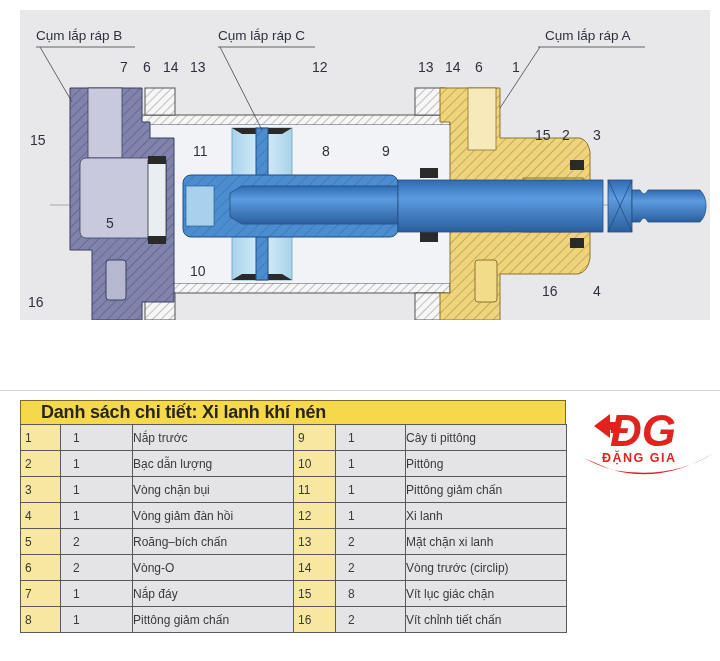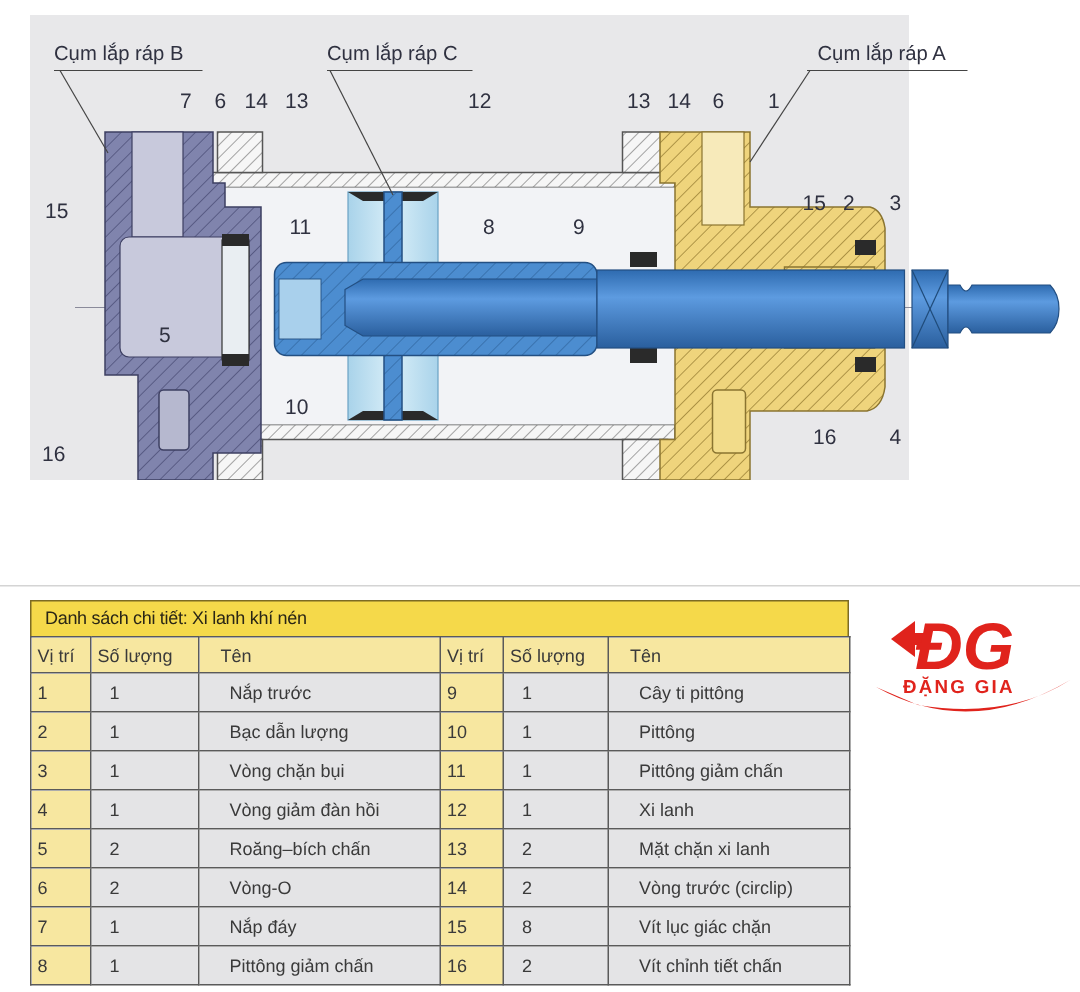--- a/index.html
+++ b/index.html
@@ -1,45 +1,45 @@
 <!DOCTYPE html>
 <html><head>
 <meta charset="utf-8">
 <style>
   html, body { margin: 0; padding: 0; }
   body {
     width: 720px; height: 661px; background: #ffffff; position: relative; overflow: hidden;
     font-family: "Liberation Sans", "DejaVu Sans", sans-serif;
   }
   .diagram-panel {
-    position: absolute; left: 20px; top: 10px; width: 586px; height: 310px;
+    position: absolute; left: 20px; top: 10px; width: 690px; height: 310px;
     background: #e8e8ea;
   }
   .diagram-panel svg { position: absolute; left: 0; top: 0; }
   .divider { position: absolute; left: 0; top: 390px; width: 720px; height: 1px; background: #d4d4d4; }
 
   .parts-table-wrap {
     position: absolute; left: 20px; top: 400px; width: 546px;
   }
   .parts-title {
     height: 23px; background: #f5d94a; border: 1px solid #7c6b23; border-bottom: none;
-    font-size: 12px; font-weight: normal; color: #2a2616; line-height: 23px; padding-left: 9px;
+    font-size: 18px; font-weight: bold; color: #2a2616; line-height: 23px; padding-left: 20px;
     letter-spacing: -0.2px;
   }
   table.parts {
     border-collapse: collapse; width: 546px; table-layout: fixed; font-size: 12px; color: #3a3a3a;
   }
   table.parts td {
     border: 1px solid #5a5a5a; height: 25px; padding: 0 0 0 4px; white-space: nowrap; overflow: hidden;
     background: #e4e4e6;
   }
   table.parts tr.hdr td { background: #f7e7a0; height: 23px; }
   table.parts td.pos { background: #f7e7a0; }
   table.parts td.qty { padding-left: 12px; }
-  table.parts td.name { padding-left: 20px; }
+  table.parts td.name { padding-left: 0; }
   table.parts tr.hdr td.name { padding-left: 14px; }
   table.parts tr.hdr td.qty { padding-left: 4px; }
 
   .logo { position: absolute; left: 572px; top: 398px; width: 150px; height: 90px; }
 </style>
 </head>
 <body>
 
 <div class="diagram-panel">
   <svg width="690" height="310" viewBox="0 0 690 310" xmlns="http://www.w3.org/2000/svg">
@@ -177,28 +177,20 @@
   <table class="parts">
     <colgroup>
       <col style="width:40px">
         <col style="width:72px">
         <col style="width:161px">
       <col style="width:42px">
         <col style="width:70px">
         <col style="width:161px">
     </colgroup>
     <tbody>
-        <tr class="hdr">
-      <td>Vị trí</td>
-      <td class="qty">Số lượng</td>
-      <td class="name">Tên</td>
-      <td>Vị trí</td>
-      <td class="qty">Số lượng</td>
-      <td class="name">Tên</td>
-    </tr>
     <tr>
       <td class="pos">1</td>
       <td class="qty">1</td>
       <td class="name">Nắp trước</td>
       <td class="pos">9</td>
       <td class="qty">1</td>
       <td class="name">Cây ti pittông</td>
     </tr>
     <tr>
       <td class="pos">2</td>

